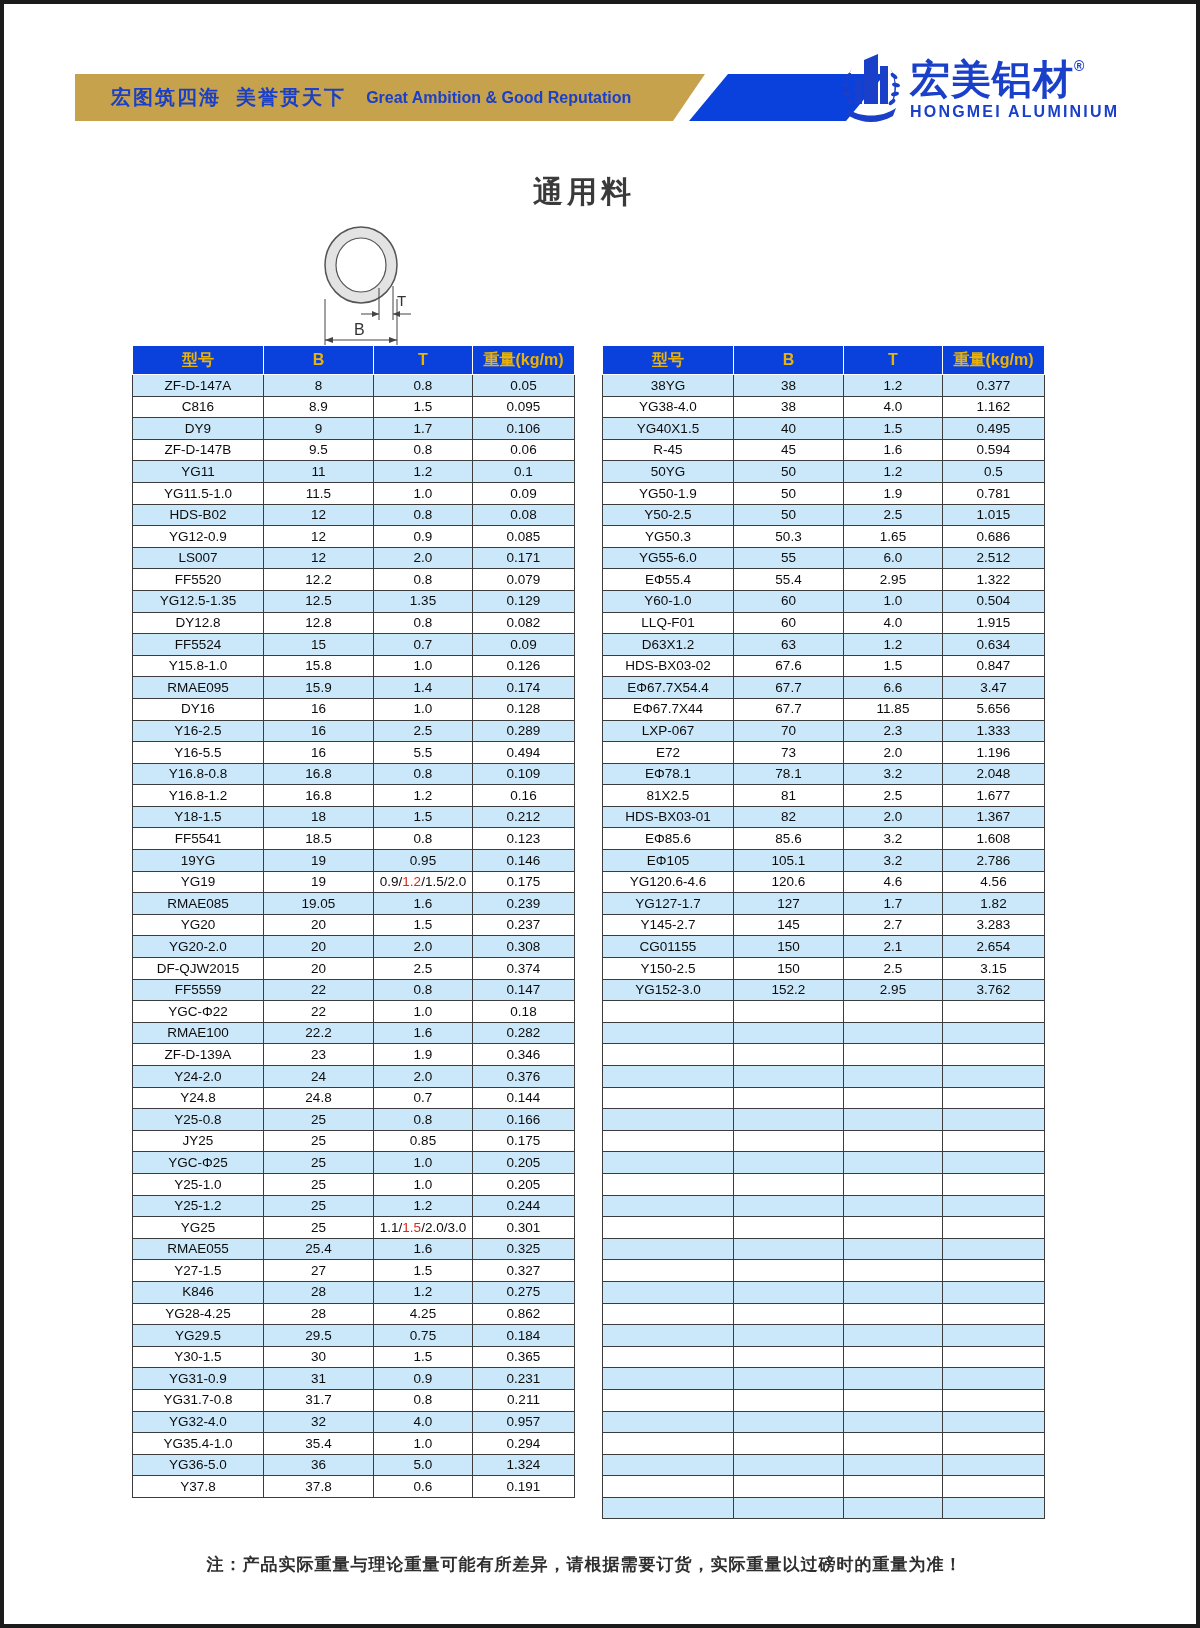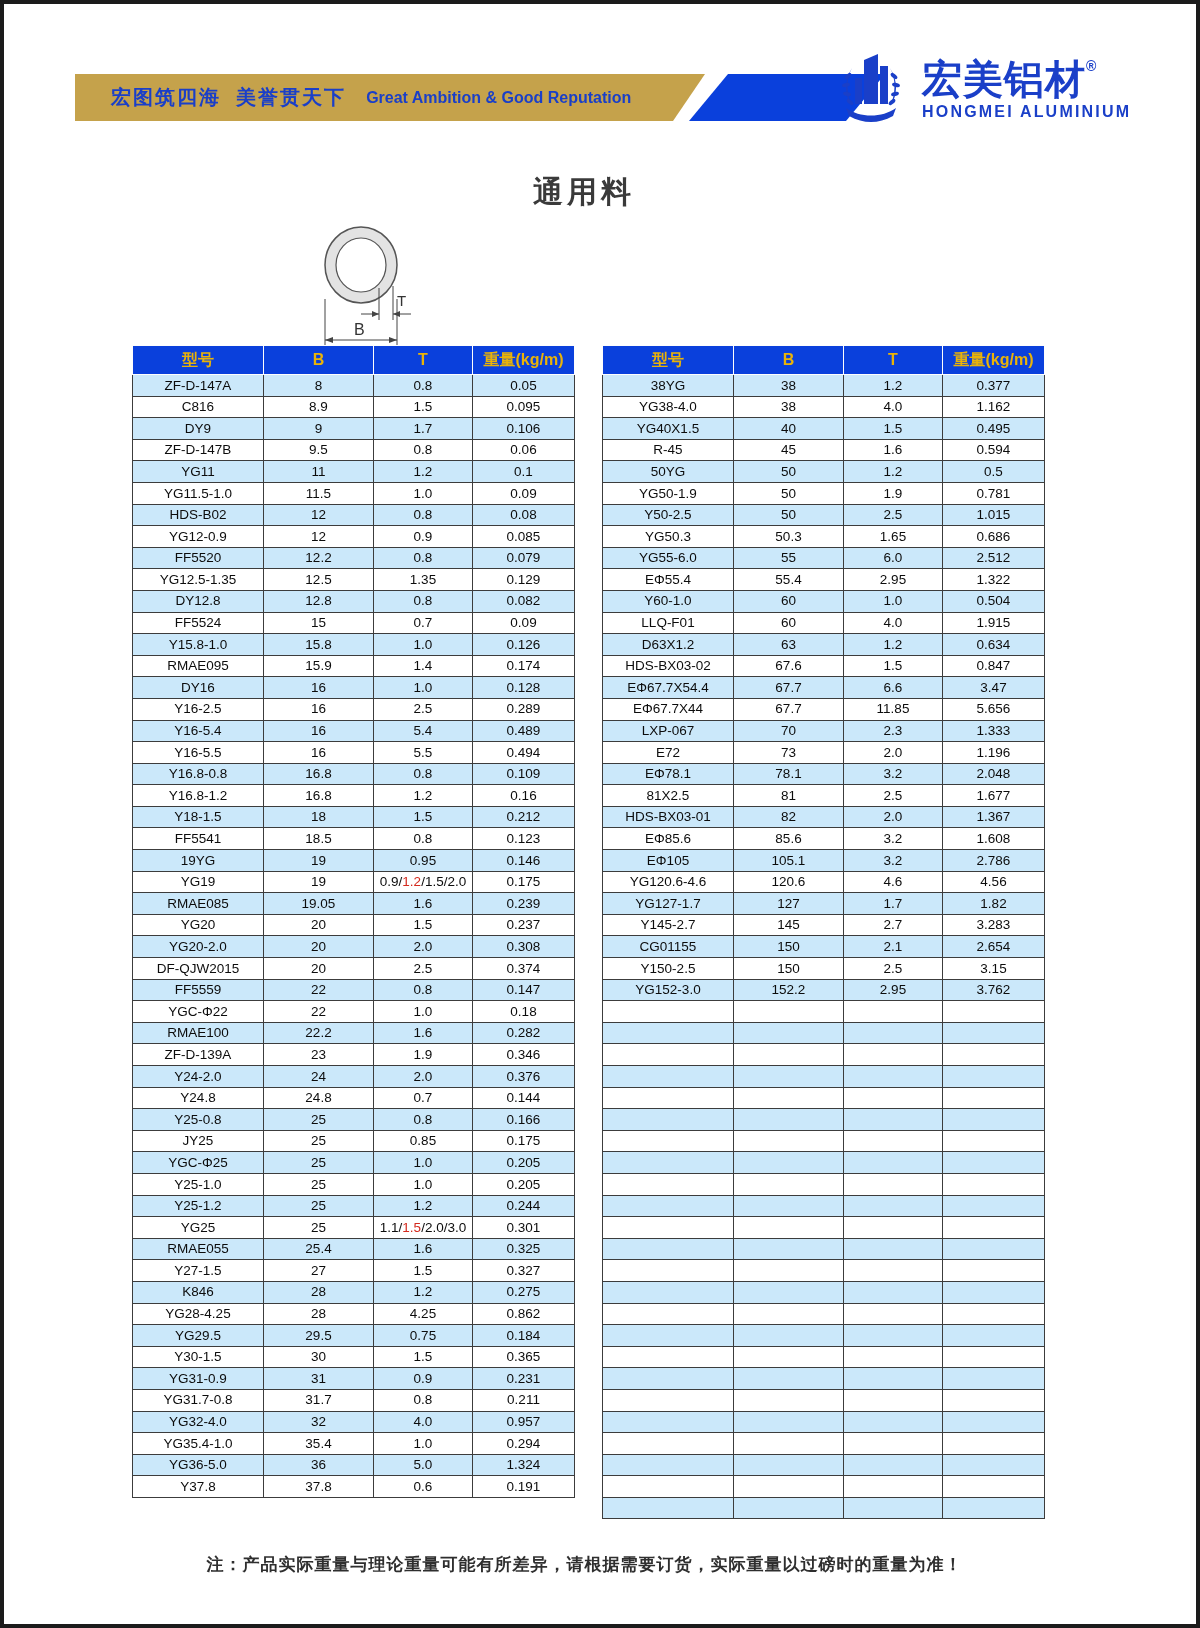--- a/index.html
+++ b/index.html
@@ -24,21 +24,21 @@
     font-size:16px; font-weight:600;
   }
   .banner-accent {
     position:absolute; left:685px; top:70px; width:196px; height:47px;
     background:var(--header-blue,#0a40dc);
     clip-path:polygon(39px 0, 100% 0, calc(100% - 39px) 100%, 0 100%);
   }
   
   .logo { position:absolute; left:836px; top:48px; display:flex; align-items:center; }
   .logo-icon { width:62px; height:76px; }
-  .logo-text { margin-left:20px; color:var(--brand-blue,#1a3fc8); }
+  .logo-text { margin-left:8px; color:var(--brand-blue,#1a3fc8); }
   .logo-cn { font-size:40px; font-weight:bold; letter-spacing:1px; line-height:1; }
   .logo-cn sup { font-size:14px; vertical-align:top; }
   .logo-en { font-size:16px; font-weight:bold; letter-spacing:2.2px; margin-top:4px; }
   
   .page-title {
     position:absolute; top:168px; left:0; width:1160px; text-align:center;
     font-size:30px; font-weight:600; color:#3a3a3a; letter-spacing:4px;
   }
   
   .diagram { position:absolute; left:295px; top:220px; }
@@ -188,20 +188,26 @@
             <td>0.8</td>
             <td>0.08</td>
           </tr>
           <tr>
             <td>YG12-0.9</td>
             <td>12</td>
             <td>0.9</td>
             <td>0.085</td>
           </tr>
           <tr>
+            <td>LS007</td>
+            <td>12</td>
+            <td>2.0</td>
+            <td>0.171</td>
+          </tr>
+          <tr>
             <td>FF5520</td>
             <td>12.2</td>
             <td>0.8</td>
             <td>0.079</td>
           </tr>
           <tr>
             <td>YG12.5-1.35</td>
             <td>12.5</td>
             <td>1.35</td>
             <td>0.129</td>
@@ -234,26 +240,20 @@
             <td>DY16</td>
             <td>16</td>
             <td>1.0</td>
             <td>0.128</td>
           </tr>
           <tr>
             <td>Y16-2.5</td>
             <td>16</td>
             <td>2.5</td>
             <td>0.289</td>
-          </tr>
-          <tr>
-            <td>Y16-5.4</td>
-            <td>16</td>
-            <td>5.4</td>
-            <td>0.489</td>
           </tr>
           <tr>
             <td>Y16-5.5</td>
             <td>16</td>
             <td>5.5</td>
             <td>0.494</td>
           </tr>
           <tr>
             <td>Y16.8-0.8</td>
             <td>16.8</td>

